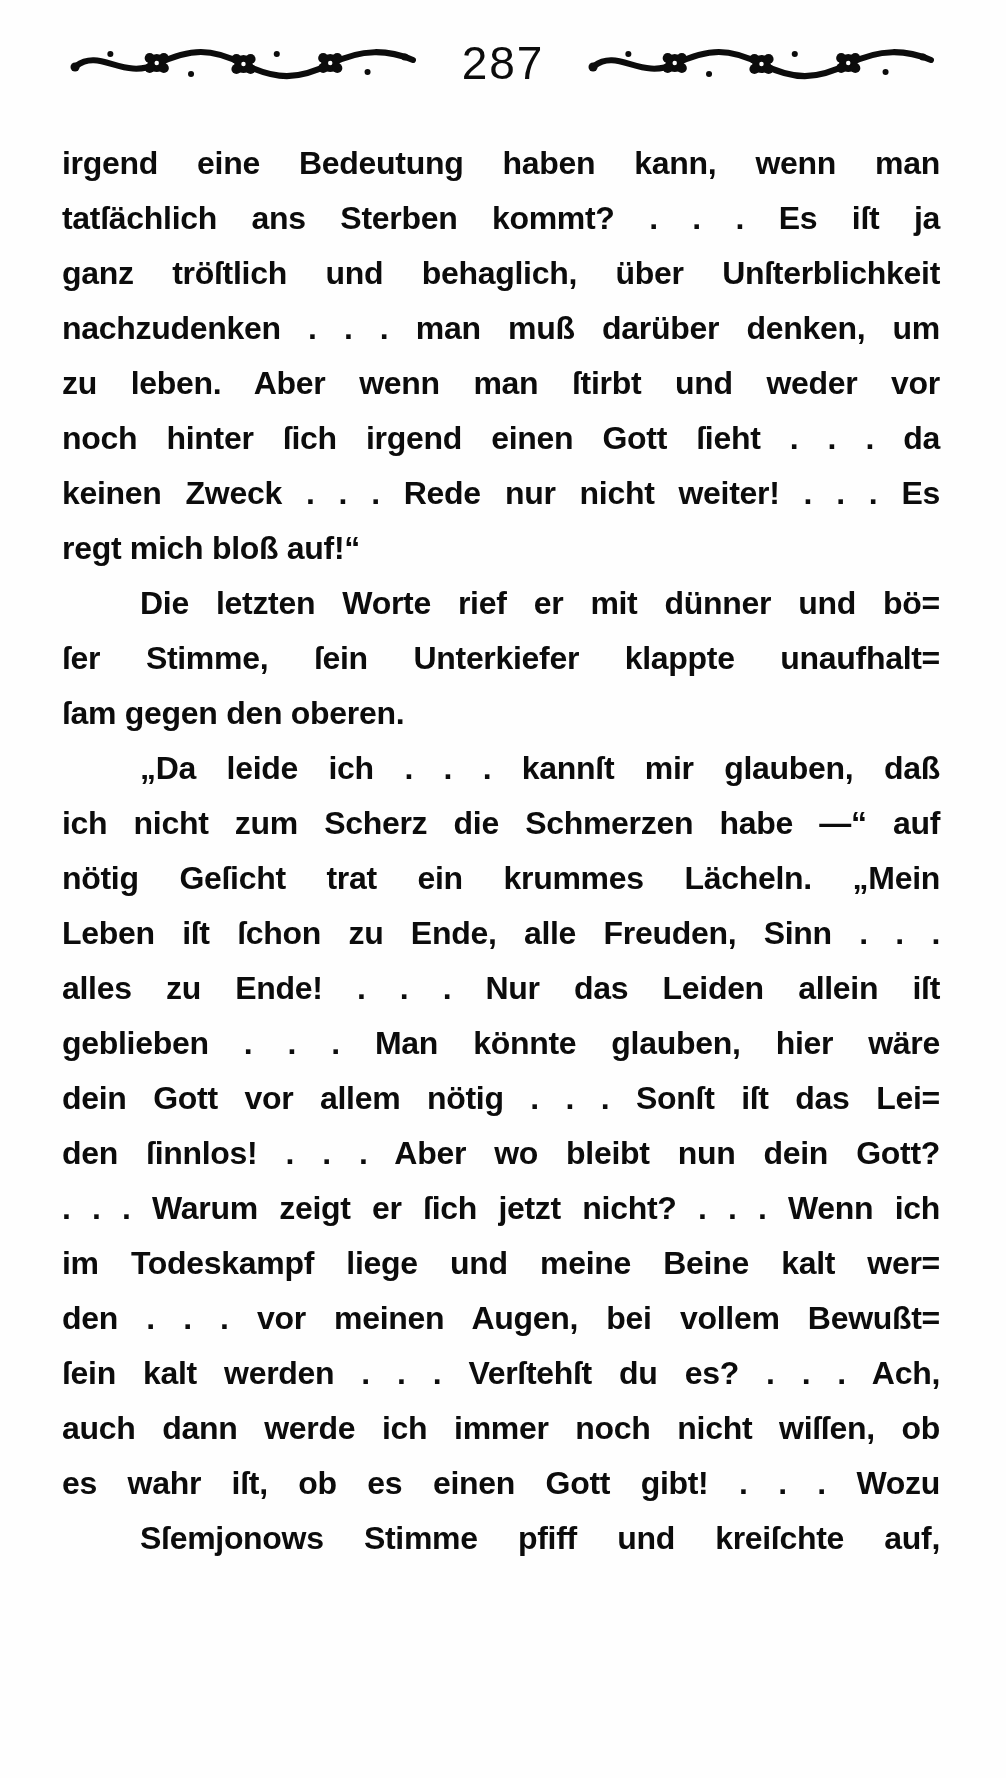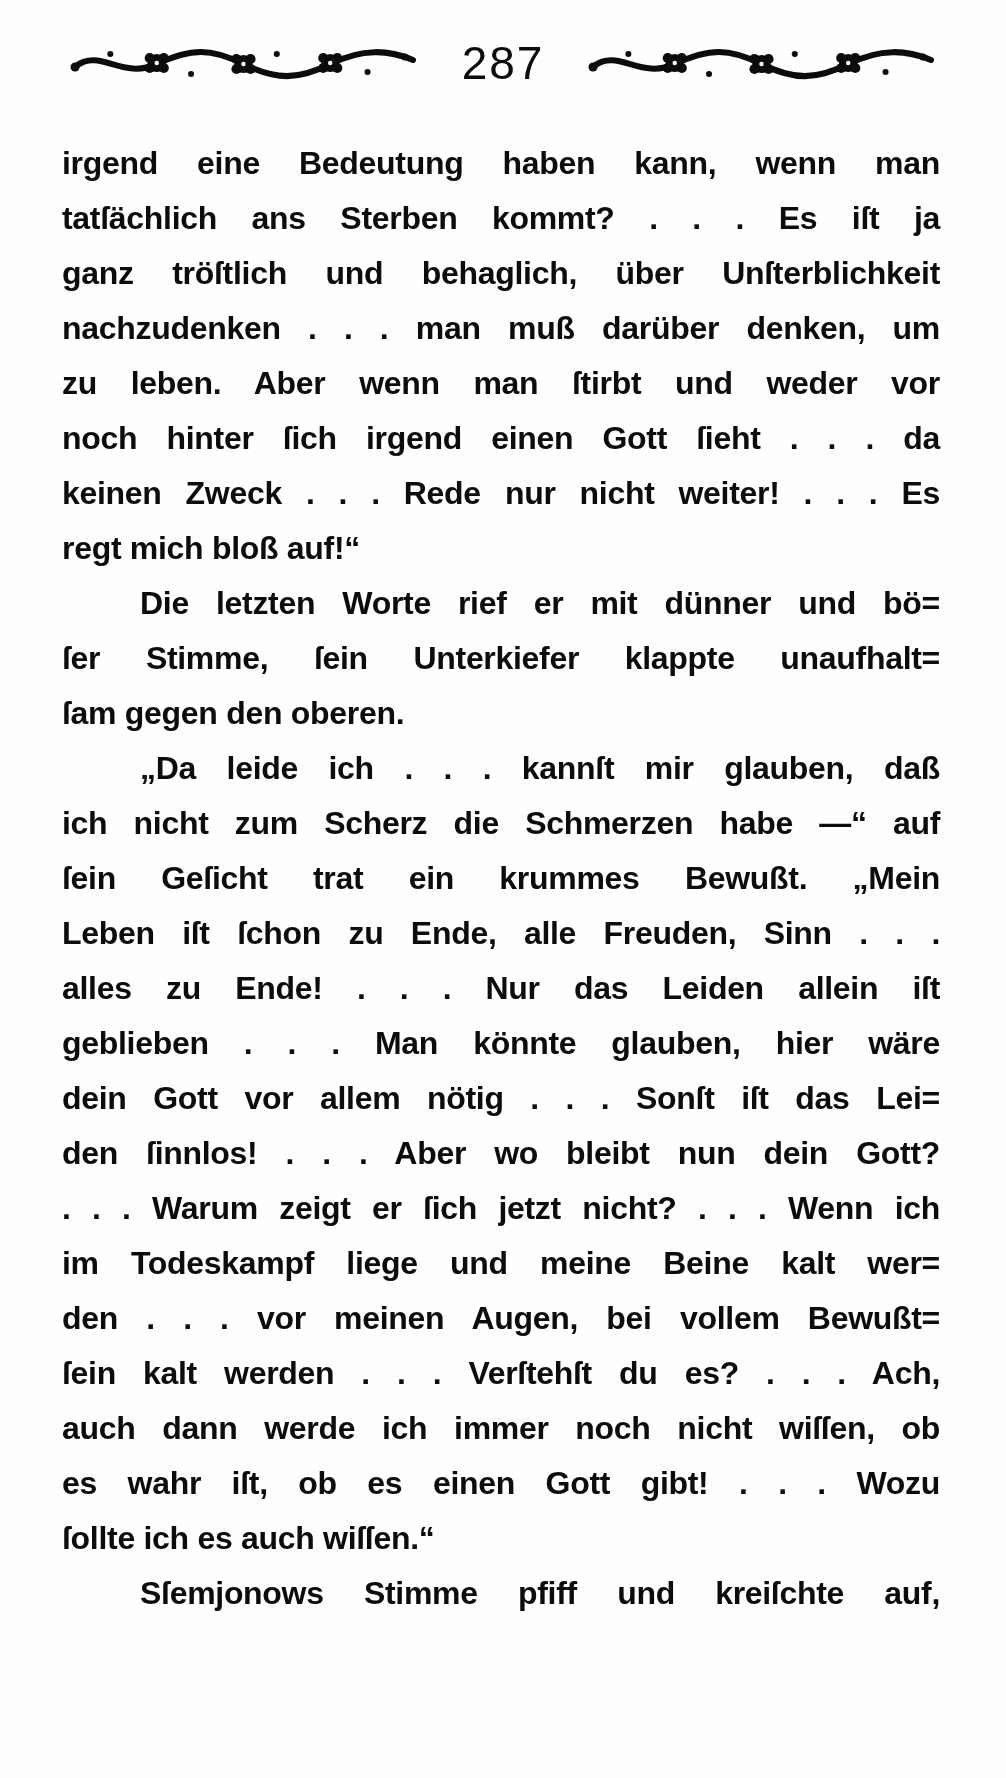--- a/index.html
+++ b/index.html
@@ -154,29 +154,28 @@
     <div class="ln">nachzudenken . . . man muß darüber denken, um</div>
     <div class="ln">zu leben. Aber wenn man ſtirbt und weder vor</div>
     <div class="ln">noch hinter ſich irgend einen Gott ſieht . . . da</div>
     <div class="ln">keinen Zweck . . . Rede nur nicht weiter! . . . Es</div>
     <div class="ln end">regt mich bloß auf!“</div>
     <div class="ln ind">Die letzten Worte rief er mit dünner und bö=</div>
     <div class="ln">ſer Stimme, ſein Unterkiefer klappte unaufhalt=</div>
     <div class="ln end">ſam gegen den oberen.</div>
     <div class="ln ind">„Da leide ich . . . kannſt mir glauben, daß</div>
     <div class="ln">ich nicht zum Scherz die Schmerzen habe —“ auf</div>
-    <div class="ln">ſein Geſicht trat ein krummes Bewußt. „Mein</div>
+    <div class="ln">nötig Geſicht trat ein krummes Lächeln. „Mein</div>
     <div class="ln">Leben iſt ſchon zu Ende, alle Freuden, Sinn . . .</div>
     <div class="ln">alles zu Ende! . . . Nur das Leiden allein iſt</div>
     <div class="ln">geblieben . . . Man könnte glauben, hier wäre</div>
     <div class="ln">dein Gott vor allem nötig . . . Sonſt iſt das Lei=</div>
     <div class="ln">den ſinnlos! . . . Aber wo bleibt nun dein Gott?</div>
     <div class="ln">. . . Warum zeigt er ſich jetzt nicht? . . . Wenn ich</div>
     <div class="ln">im Todeskampf liege und meine Beine kalt wer=</div>
     <div class="ln">den . . . vor meinen Augen, bei vollem Bewußt=</div>
     <div class="ln">ſein kalt werden . . . Verſtehſt du es? . . . Ach,</div>
     <div class="ln">auch dann werde ich immer noch nicht wiſſen, ob</div>
     <div class="ln">es wahr iſt, ob es einen Gott gibt! . . . Wozu</div>
-    <div class="ln end">ſollte ich es auch wiſſen.“</div>
     <div class="ln ind">Sſemjonows Stimme pfiff und kreiſchte auf,</div>
   </div>
 
 </div>
 
 </body></html>

